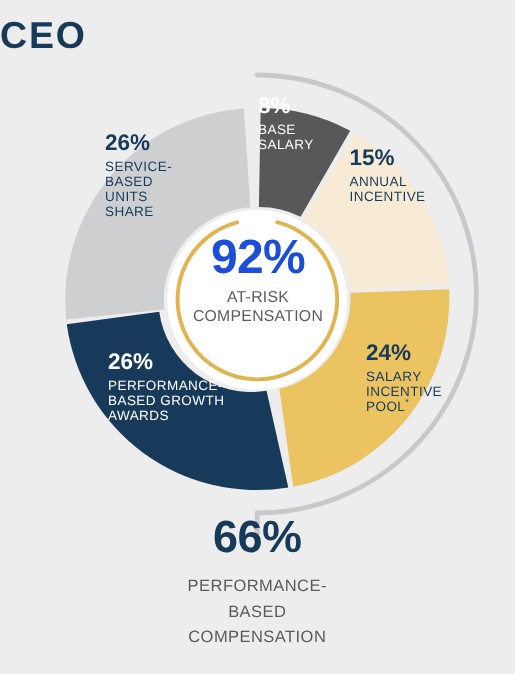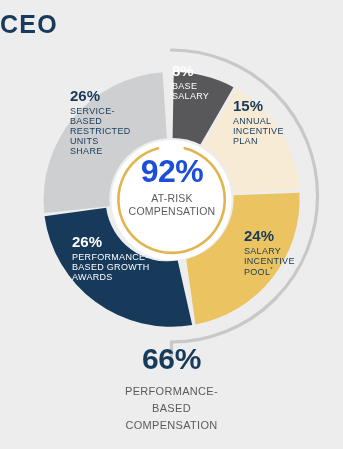--- a/index.html
+++ b/index.html
@@ -206,42 +206,40 @@
   <div class="lbl" id="lbl-base">
     <span class="pct">8%</span>
     <span class="desc">BASE</span>
     <span class="desc">SALARY</span>
   </div>
 
   <div class="lbl" id="lbl-aip">
     <span class="pct">15%</span>
     <span class="desc">ANNUAL</span>
     <span class="desc">INCENTIVE</span>
-    <span class="desc">PLAN</span>
   </div>
 
   <div class="lbl" id="lbl-gip">
     <span class="pct">24%</span>
     <span class="desc">SALARY</span>
     <span class="desc">INCENTIVE</span>
     <span class="desc"><span>POOL</span><span class="sup">*</span></span>
   </div>
 
   <div class="lbl" id="lbl-pbea">
     <span class="pct">26%</span>
     <span class="desc">PERFORMANCE-</span>
     <span class="desc">BASED GROWTH</span>
     <span class="desc">AWARDS</span>
   </div>
 
   <div class="lbl" id="lbl-srsu">
     <span class="pct">26%</span>
     <span class="desc">SERVICE-</span>
     <span class="desc">BASED</span>
-    <span class="desc">RESTRICTED</span>
     <span class="desc">UNITS</span>
     <span class="desc">SHARE</span>
   </div>
 
   <div id="center-block">
     <span class="big">92%</span>
     <span class="sub">AT-RISK</span>
     <span class="sub" style="margin-top:0">COMPENSATION</span>
   </div>
 

